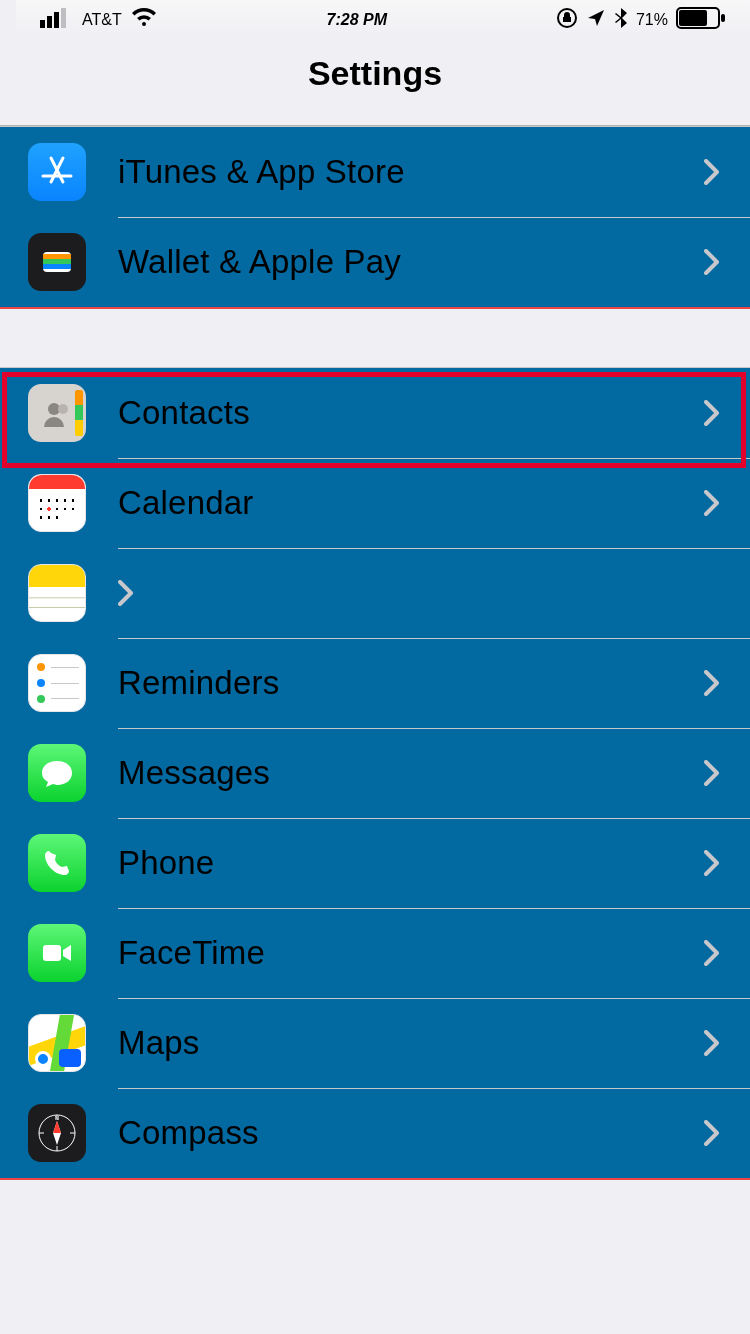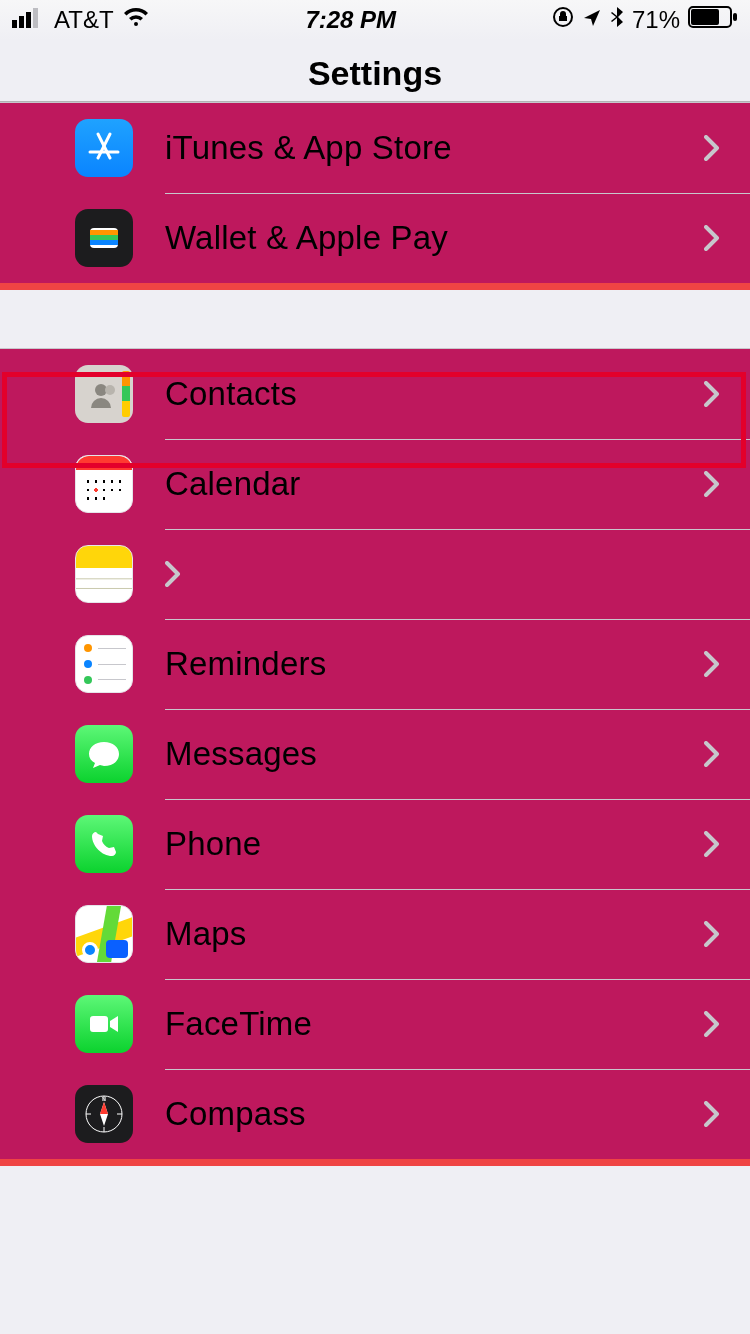--- a/index.html
+++ b/index.html
@@ -1,25 +1,25 @@
 <!DOCTYPE html>
 <html><head>
 <meta charset="utf-8">
 <style>
   * { margin: 0; padding: 0; box-sizing: border-box; }
   html, body { width: 750px; height: 1334px; font-family: -apple-system, "Helvetica Neue", Helvetica, Arial, sans-serif; background: #efeff4; overflow: hidden; color: #000; }
   
-  .status-bar { height: 40px; display: flex; align-items: center; justify-content: space-between; padding: 0 12px; font-size: 24px; font-weight: 500; background: linear-gradient(#f7f7f8,#efeff4); }
+  .status-bar { height: 40px; display: flex; align-items: center; justify-content: space-between; padding: 0 24px; font-size: 16px; font-weight: 500; background: linear-gradient(#f7f7f8,#efeff4); margin-left: 16px; }
   .status-left, .status-right { display: flex; align-items: center; gap: 8px; }
   .status-center { font-weight: 600; font-style: italic; }
   
-  .nav-header { text-align: center; padding: 14px 0 8px; background: linear-gradient(#efeff4,#efeff4); border-bottom: 1px solid #b2b2b4; }
+  .nav-header { text-align: center; padding: 14px 0 32px; background: linear-gradient(#efeff4,#efeff4); border-bottom: 1px solid #b2b2b4; }
   .nav-title { font-size: 34px; font-weight: 700; }
   
-  .section { background: #be185d; border-top: 1px solid #c8c7cc; border-bottom: 7px solid #ef4444; padding-left: 47px; }
+  .section { background: #0369a1; border-top: 1px solid #c8c7cc; border-bottom: 2px solid #ef4444; }
   .gap { height: 58px; }
   
   .row { display: flex; align-items: center; height: 90px; padding: 0 30px 0 28px; position: relative; }
   .row + .row::before { content:""; position:absolute; left: 118px; right:0; top:0; height:1px; background:#c8c7cc; }
   .row .icon-wrap { width: 58px; height: 58px; border-radius: 13px; margin-right: 32px; flex: 0 0 58px; display:flex; align-items:center; justify-content:center; overflow:hidden; }
   .row .label { font-size: 33px; flex: 1 1 auto; letter-spacing: 0.2px; }
   .chev { color: #c7c7cc; }
   .chev svg { display:block; }
   
   .highlight-outline { position: absolute; left: 2px; right: 4px; top: 372px; height: 96px; border: 5px solid #e3002b; pointer-events: none; }
@@ -248,41 +248,41 @@
     </div>
     <div class="label">Phone</div>
     <div class="chev">
         <svg width="16" height="26" viewBox="0 0 16 26">
           <path d="M2 2l11 11L2 24" fill="none" stroke="#c7c7cc" stroke-width="4" stroke-linecap="round" stroke-linejoin="round"></path>
         </svg>
       </div>
   </div>
 
   <div class="row">
+    <div class="icon-wrap bg-green">
+      <svg width="40" height="40" viewBox="0 0 40 40">
+          <rect x="6" y="12" width="18" height="16" rx="3" fill="#fff"></rect>
+          <path d="M26 17l8-5v16l-8-5z" fill="#fff"></path>
+        </svg>
+    </div>
+    <div class="label">FaceTime</div>
+    <div class="chev">
+        <svg width="16" height="26" viewBox="0 0 16 26">
+          <path d="M2 2l11 11L2 24" fill="none" stroke="#c7c7cc" stroke-width="4" stroke-linecap="round" stroke-linejoin="round"></path>
+        </svg>
+      </div>
+  </div>
+
+  <div class="row">
     <div class="icon-wrap bg-maps">
       <div class="maps-roads"></div>
         <div class="maps-pin"></div>
         <div class="maps-sign"></div>
     </div>
     <div class="label">Maps</div>
-    <div class="chev">
-        <svg width="16" height="26" viewBox="0 0 16 26">
-          <path d="M2 2l11 11L2 24" fill="none" stroke="#c7c7cc" stroke-width="4" stroke-linecap="round" stroke-linejoin="round"></path>
-        </svg>
-      </div>
-  </div>
-
-  <div class="row">
-    <div class="icon-wrap bg-green">
-      <svg width="40" height="40" viewBox="0 0 40 40">
-          <rect x="6" y="12" width="18" height="16" rx="3" fill="#fff"></rect>
-          <path d="M26 17l8-5v16l-8-5z" fill="#fff"></path>
-        </svg>
-    </div>
-    <div class="label">FaceTime</div>
     <div class="chev">
         <svg width="16" height="26" viewBox="0 0 16 26">
           <path d="M2 2l11 11L2 24" fill="none" stroke="#c7c7cc" stroke-width="4" stroke-linecap="round" stroke-linejoin="round"></path>
         </svg>
       </div>
   </div>
 
   <div class="row">
     <div class="icon-wrap bg-compass">
       <svg width="44" height="44" viewBox="0 0 44 44">

